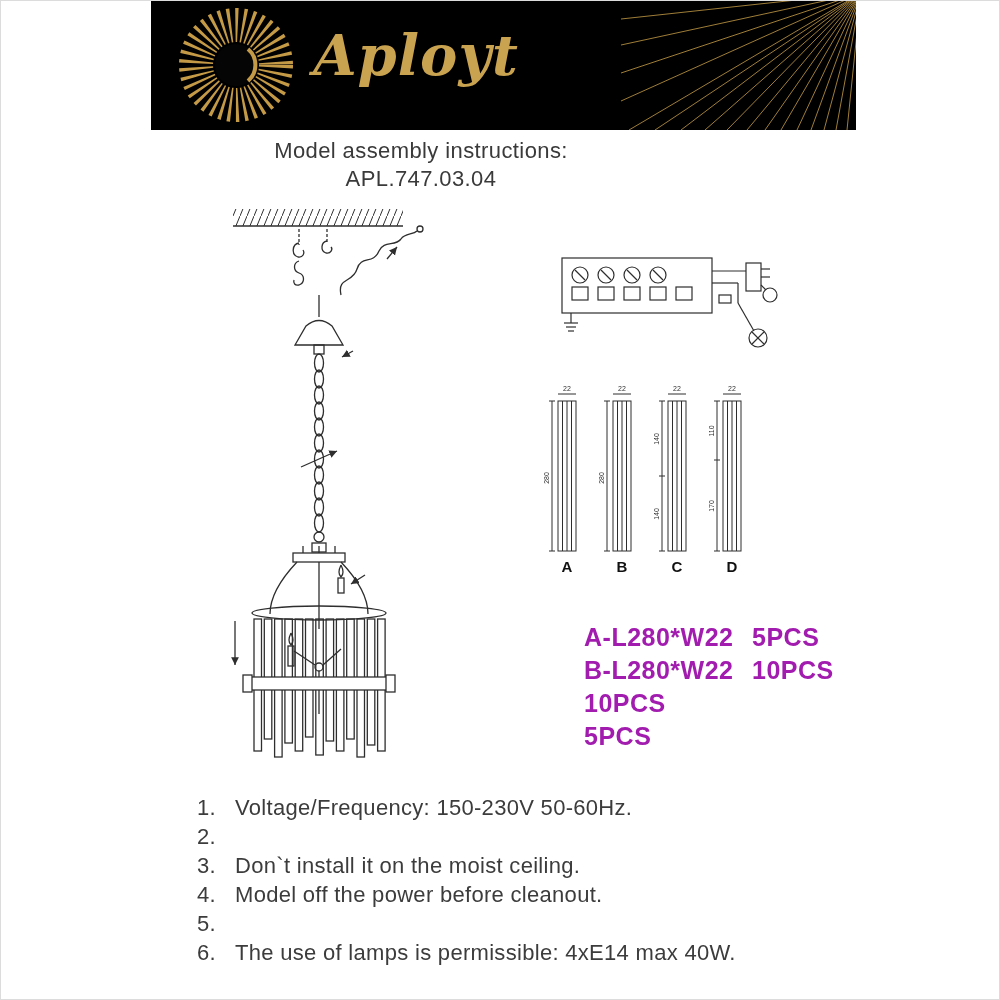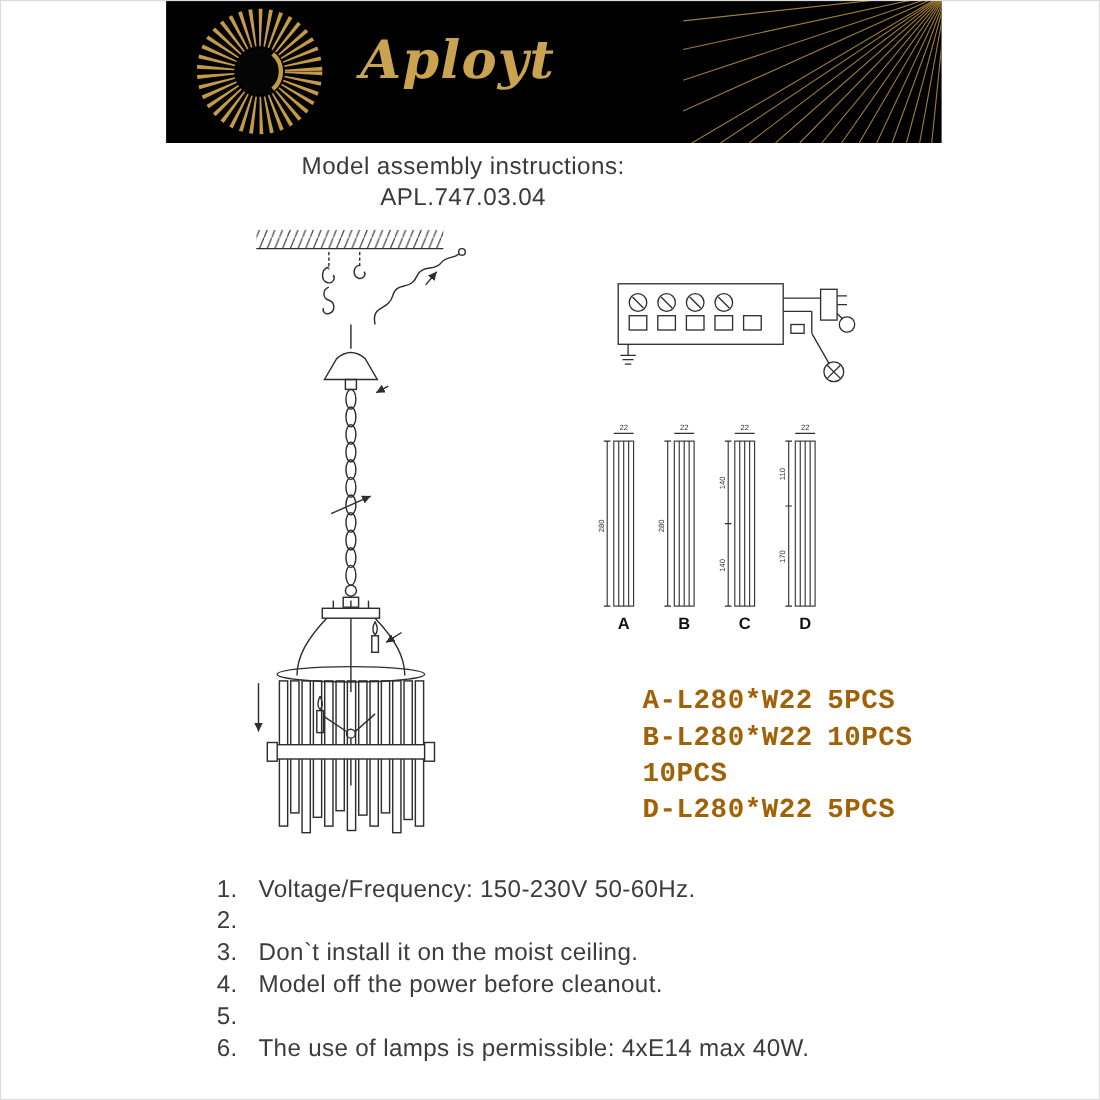--- a/index.html
+++ b/index.html
@@ -5,33 +5,33 @@
   html,body{margin:0;padding:0;background:#fff;}
   .page{position:relative;width:1000px;height:1000px;background:#fff;overflow:hidden;
         box-sizing:border-box;border:1px solid #dcdcdc;
         font-family:"Liberation Sans", sans-serif;color:#3e3e3e;}
   
   .header{position:absolute;left:150px;top:0;width:705px;height:129px;background:#000;}
   .sunburst{position:absolute;left:25px;top:4px;}
   .brand{position:absolute;left:150px;top:0;width:230px;height:107px;
          display:flex;align-items:center;justify-content:center;
          font-family:"DejaVu Serif", serif;font-style:italic;font-weight:600;
-         font-size:48px;color:#c9a350;letter-spacing:1px;}
+         font-size:56px;color:#c9a350;letter-spacing:1px;}
   .fan{position:absolute;right:0;top:0;}
   
   .title{position:absolute;left:0;top:136px;width:840px;text-align:center;
          font-size:22px;line-height:28px;color:#3a3a3a;letter-spacing:.4px;}
   
   .chandelier{position:absolute;left:190px;top:198px;}
   .wiring{position:absolute;left:553px;top:242px;}
   .strips{position:absolute;left:528px;top:382px;}
   
   .parts{position:absolute;left:583px;top:620px;
-         font-family:Liberation Mono, monospace;font-weight:bold;font-size:25px;
-         color:#a16207;line-height:33px;letter-spacing:.5px;}
+         font-family:Liberation Sans, sans-serif;font-weight:bold;font-size:25px;
+         color:#a21caf;line-height:33px;letter-spacing:.5px;}
   .parts .row{display:flex;}
   .parts .code{width:168px;}
   
   .instructions{position:absolute;left:196px;top:792px;width:640px;
                 font-size:22px;line-height:29px;color:#3c3c3c;letter-spacing:.3px;}
   .instructions .item{display:flex;}
   .instructions .num{width:38px;flex:none;}
   svg{display:block;}
   text{font-family:"Liberation Sans", sans-serif;}
 </style>
@@ -273,21 +273,20 @@
       <span class="qty">5PCS</span>
     </div>
     <div class="row">
       <span class="code">B-L280*W22</span>
       <span class="qty">10PCS</span>
     </div>
     <div class="row">
       <span class="qty">10PCS</span>
     </div>
     <div class="row">
-      <span class="code">D-L280*W22</span>
       <span class="qty">5PCS</span>
     </div>
   </div>
 
   <div class="instructions">
     <div class="item">
       <span class="num">1.</span>
       <span class="txt">Voltage/Frequency: 150-230V 50-60Hz.</span>
     </div>
     <div class="item">

